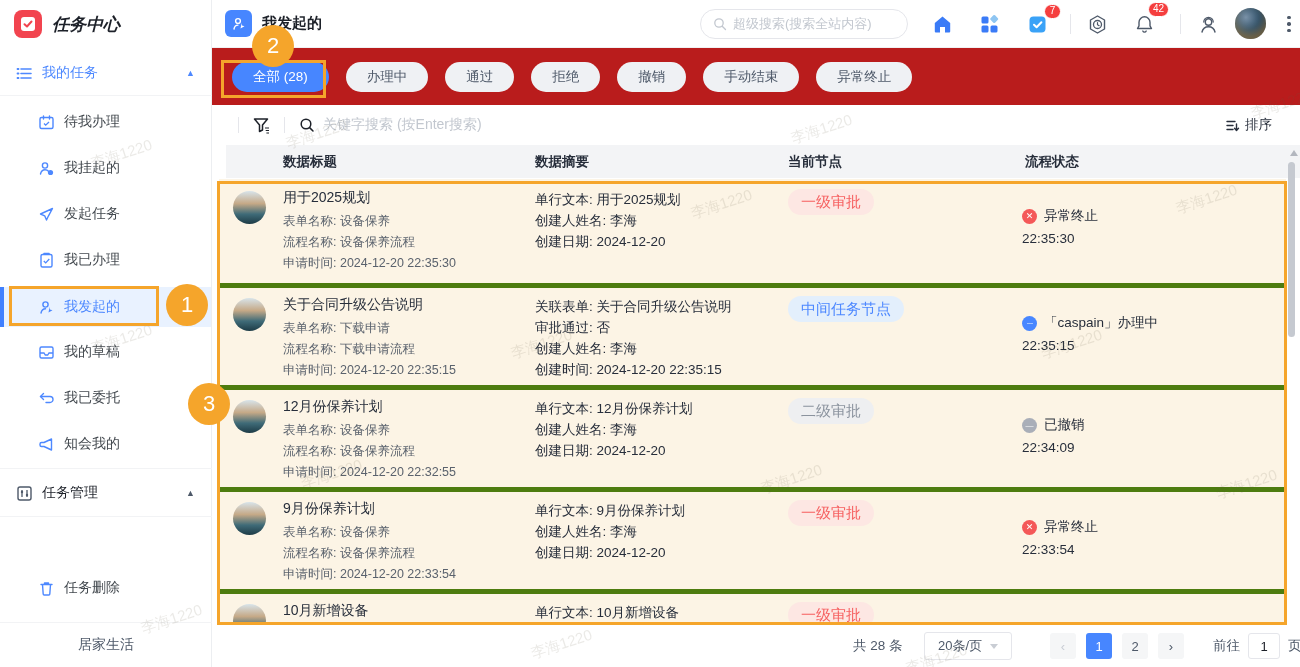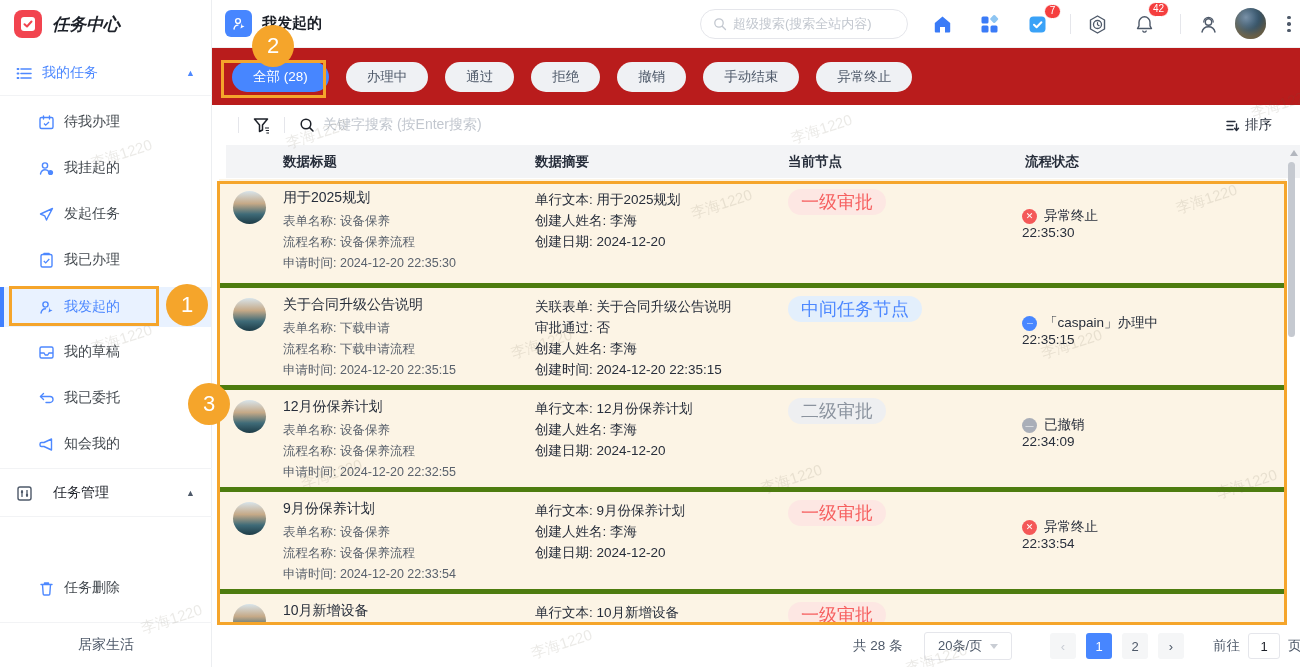--- a/index.html
+++ b/index.html
@@ -9,21 +9,21 @@
 
   
   .sidebar { position:absolute; left:0; top:0; width:212px; height:667px; background:#fff; border-right:1px solid #eceef1; }
   .logo-row { position:absolute; left:0; top:0; width:100%; height:48px; display:flex; align-items:center; padding-left:14px;font-style:italic; }
   .logo-badge { width:28px; height:28px; border-radius:8px; background:#f2444f; display:flex; align-items:center; justify-content:center; }
   .logo-badge svg { width:16px; height:16px; }
   .app-title { margin-left:10px; font-size:17px; font-weight:bold; color:#1d2129; }
   .side-group { position:absolute; left:0; width:100%; height:44px; display:flex; align-items:center; padding:0 16px; color:#4d88ff; }
   .side-group .g-icon { width:17px; height:17px; margin-right:9px; flex:0 0 auto; }
   .side-group .caret { margin-left:auto; font-size:9px; color:#4d88ff; }
-  .side-group.gray { color:#1d2129;gap:11px; }
+  .side-group.gray { color:#1d2129; }
   .side-group.gray .caret { color:#4e5969; }
   .side-item { position:absolute; left:0; width:100%; height:42px; display:flex; align-items:center; padding-left:38px; color:#43494f; cursor:pointer; }
   .side-item .i-icon { width:17px; height:17px; margin-right:9px; flex:0 0 auto; }
   .side-item.selected { background:#e9f2ff; color:#4d88ff; }
   .side-item.selected::before { content:""; position:absolute; left:0; top:0; width:4px; height:100%; background:#4080ff; }
   .side-divider { position:absolute; left:0; width:212px; border-top:1px solid #f2f3f5; }
   .side-footer { position:absolute; left:0; top:622px; width:212px; height:45px; display:flex; align-items:center; justify-content:center; color:#4e5969; border-top:1px solid #f2f3f5; }
 
   
   .topbar { position:absolute; left:212px; top:0; width:1088px; height:48px; background:#fff; border-bottom:1px solid #f0f1f3; }
@@ -64,35 +64,35 @@
   .list { position:absolute; left:219px; top:179px; width:1067px; height:446px; overflow:hidden; background:#fcf4e5; }
   .row { position:absolute; left:0; width:100%; height:102px; background:#fcf4e5; cursor:pointer; }
   .row + .row { border-top:5px solid #4d7c0f; }
   .row-avatar { position:absolute; left:14px; top:10px; width:33px; height:33px; border-radius:50%; background:linear-gradient(180deg,#d8e4ea 0%,#c5a987 38%,#3f6b78 70%,#1d3b46 100%); }
   .row-title { position:absolute; left:64px; top:8px; width:245px; font-size:14px; color:#272e3b; }
   .row-details { position:absolute; left:64px; top:30px; width:245px; }
   .row-details div { font-size:12.5px; color:#5a626d; line-height:21px; }
   .row-summary { position:absolute; left:316px; top:8px; width:250px; }
   .row-summary div { font-size:13.5px; color:#272e3b; line-height:21px; }
   .row-node { position:absolute; left:569px; top:8px; }
-  .tag { display:inline-block; height:26px; line-height:26px; padding:0 13px; border-radius:13px; font-size:18px; }
+  .tag { display:inline-block; height:26px; line-height:26px; padding:0 13px; border-radius:13px; font-size:15px; }
   .tag[data-type="red"]  { background:#fde7e3; color:#f66060; }
   .tag[data-type="blue"] { background:#e3effc; color:#4d88ff; }
   .tag[data-type="gray"] { background:#eeeff1; color:#8b939e; }
   .row-status { position:absolute; left:803px; top:26px; }
   .status-line { display:flex; align-items:center; gap:7px; }
   .status-dot { width:15px; height:15px; border-radius:50%; color:#fff; font-size:9px; line-height:15px; text-align:center; flex:0 0 auto; }
   .status-dot[data-type="error"]      { background:#f45858; }
   .status-dot[data-type="error"]::before      { content:"✕"; }
   .status-dot[data-type="processing"] { background:#4786ff; }
   .status-dot[data-type="processing"]::before { content:"···"; letter-spacing:-1px; }
   .status-dot[data-type="revoked"]    { background:#a9aeb8; }
   .status-dot[data-type="revoked"]::before    { content:"—"; font-size:8px; }
   .status-text { font-size:13.5px; color:#272e3b; }
-  .status-time { font-size:13.5px; color:#272e3b; }
+  .status-time { margin-top:6px; font-size:13.5px; color:#272e3b; }
 
   
   .vscroll-up { position:absolute; left:1290px; top:150px; width:0; height:0; border-left:4px solid transparent; border-right:4px solid transparent; border-bottom:6px solid #b3b7bf; }
   .vscroll-thumb { position:absolute; left:1288px; top:162px; width:7px; height:175px; border-radius:4px; background:#c5c9d0; }
 
   
   .pagebar { position:absolute; left:212px; top:625px; width:1088px; height:42px; background:#fff; display:flex; align-items:center; }
   .pg-total { position:absolute; left:641px; color:#4e5969; font-size:13.5px; }
   .pg-size { position:absolute; left:712px; width:88px; height:28px; border:1px solid #e5e6eb; border-radius:3px; background:#fff; display:flex; align-items:center; justify-content:center; gap:8px; color:#4e5969; font-size:13px; cursor:pointer; }
   .pg-size .chev { width:0; height:0; border-left:4px solid transparent; border-right:4px solid transparent; border-top:5px solid #c9cdd4; }

